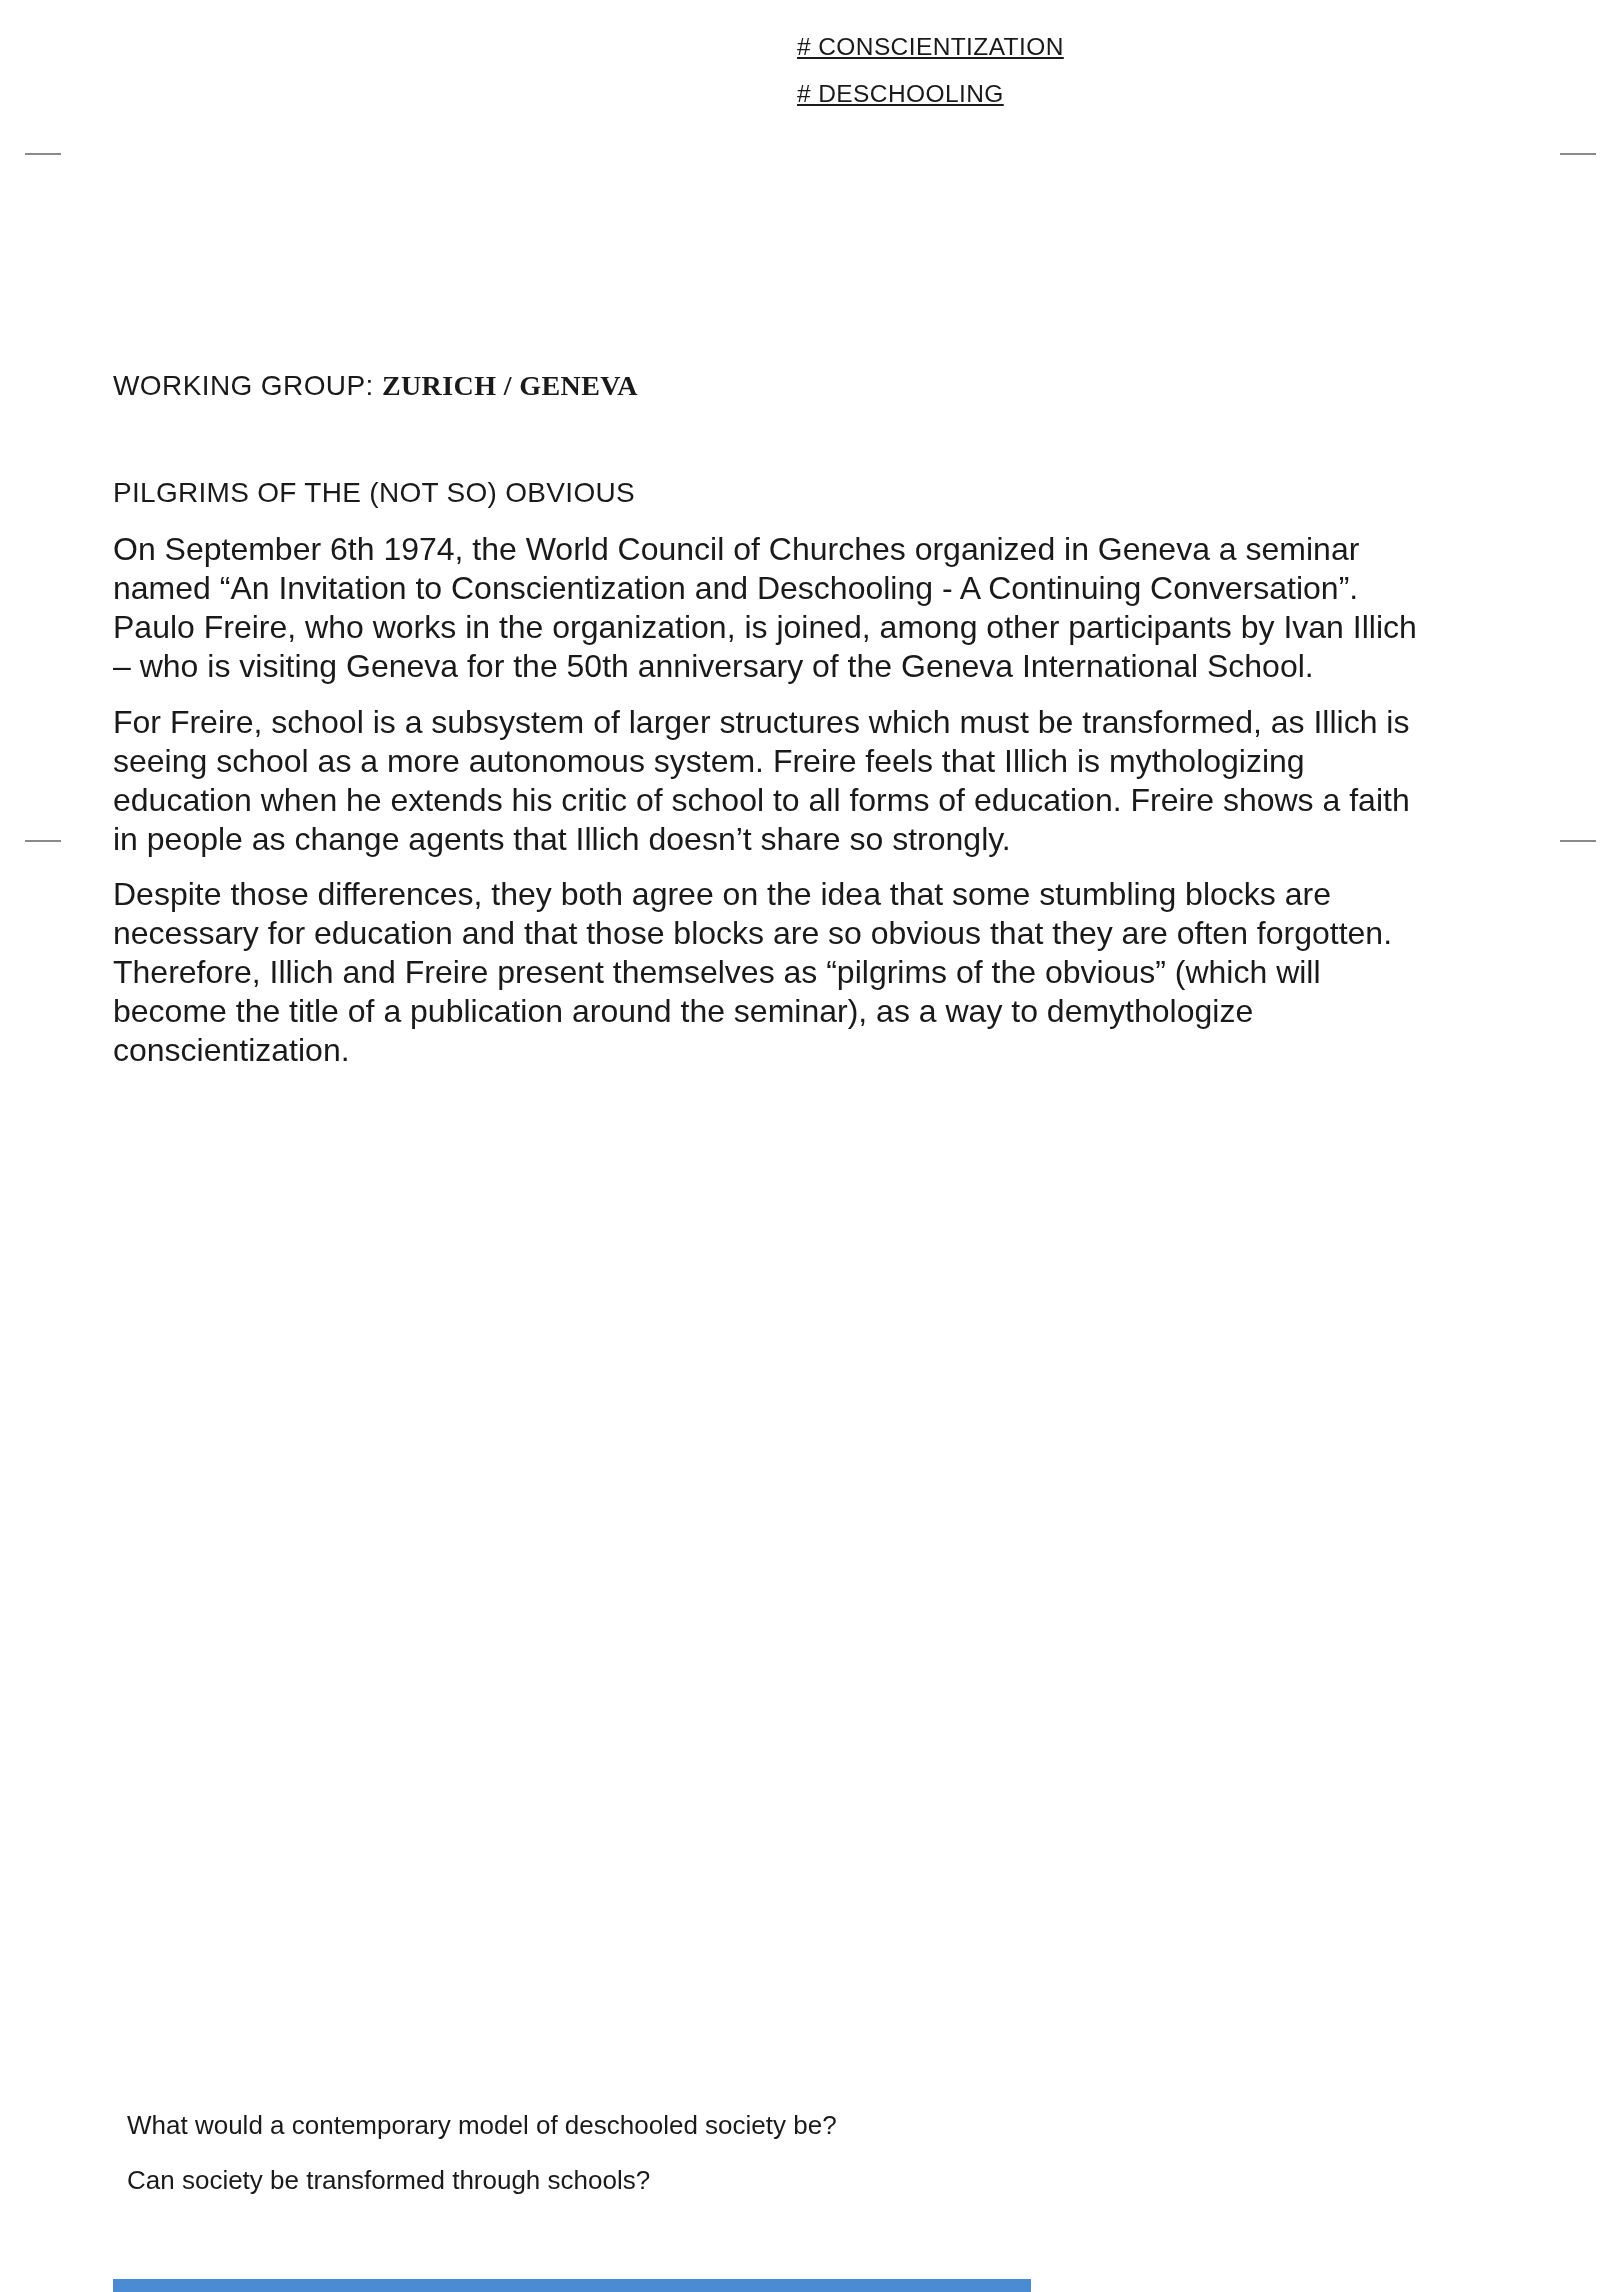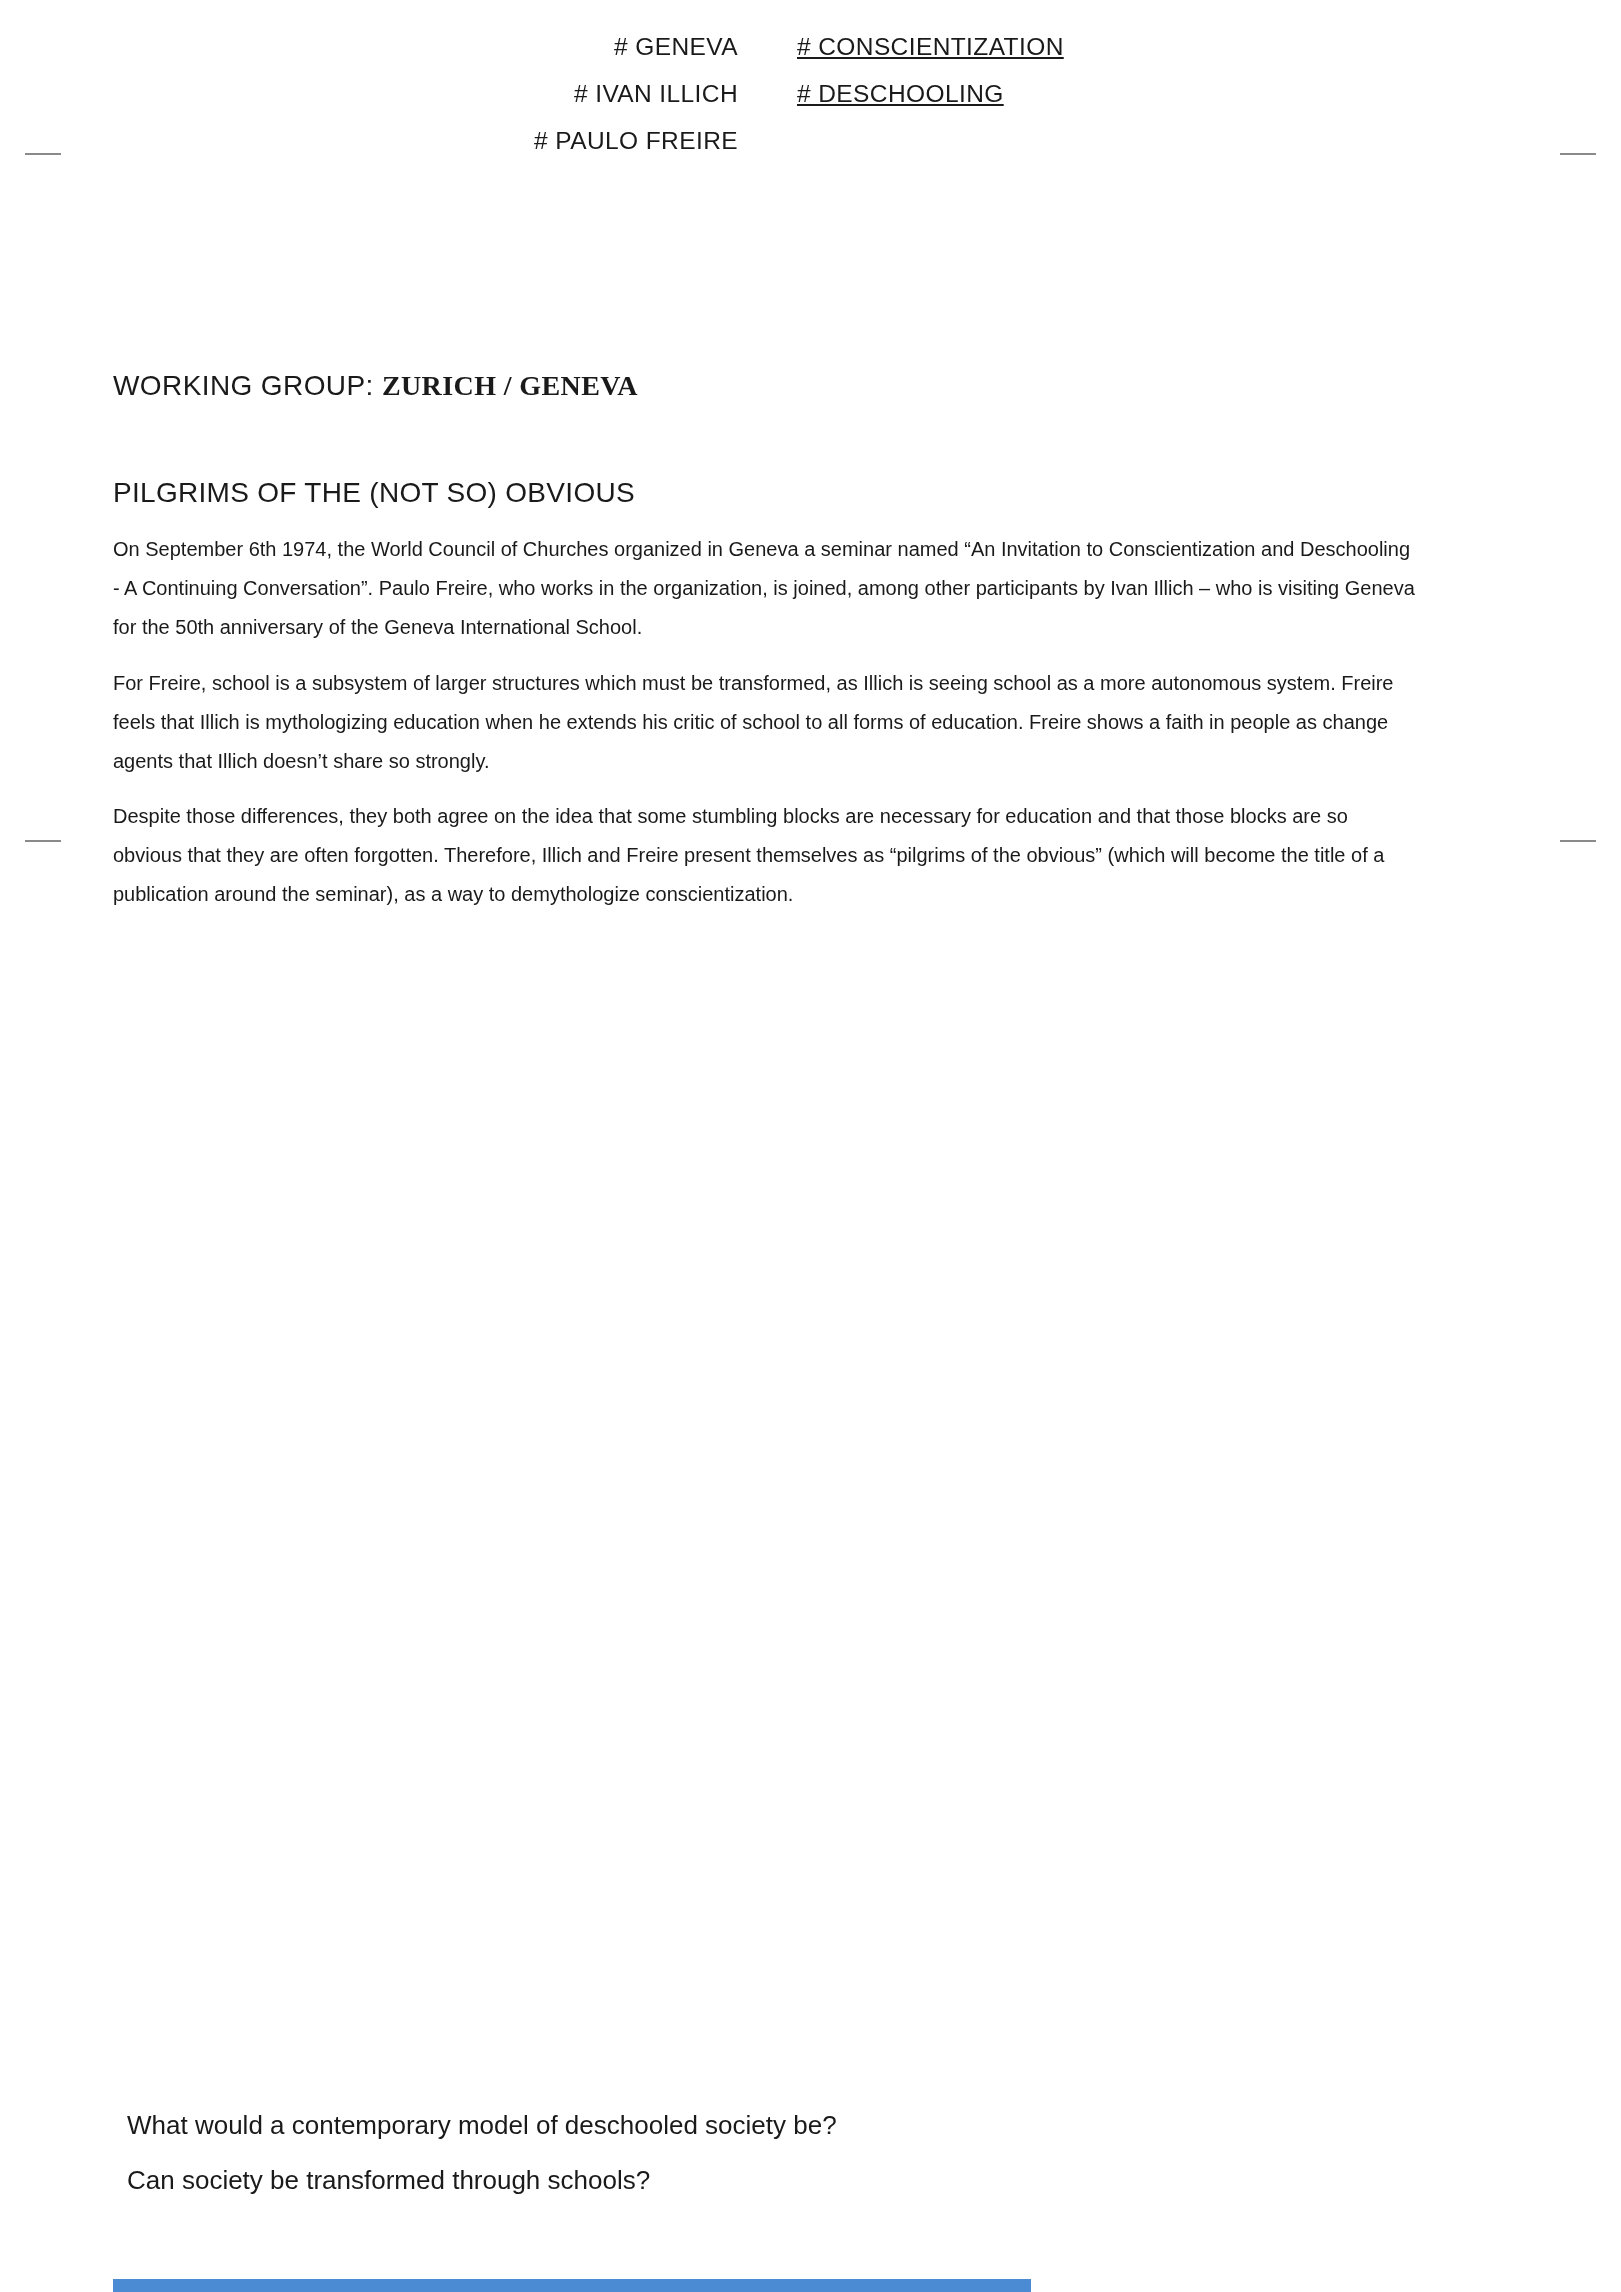--- a/index.html
+++ b/index.html
@@ -71,21 +71,21 @@
     font-size: 28px;
     font-weight: 400;
     letter-spacing: 0.3px;
     white-space: nowrap;
   }
   .article-body {
     position: absolute;
     top: 530px;
     left: 113px;
     width: 1304px;
-    font-size: 20px;
+    font-size: 32px;
     line-height: 39px;
   }
   .article-body p {
     margin: 0 0 16.7px 0;
     padding: 0;
   }
 
   
   .questions {
     position: absolute;
@@ -106,25 +106,20 @@
     width: 918px;
     height: 13.7px;
     background: #4a8bd3;
   }
 </style>
 </head>
 <body>
 
 <div class="page" style="color: rgb(26, 26, 26);">
 
-  <div class="tags-left">
-    <div># GENEVA</div>
-    <div># IVAN ILLICH</div>
-    <div># PAULO FREIRE</div>
-  </div>
   <div class="tags-right">
     <div># CONSCIENTIZATION</div>
     <div># DESCHOOLING</div>
   </div>
 
   <div class="crop-mark cm-tl" style="background: rgb(138, 138, 138);"></div>
   <div class="crop-mark cm-tr" style="background: rgb(138, 138, 138);"></div>
   <div class="crop-mark cm-bl" style="background: rgb(138, 138, 138);"></div>
   <div class="crop-mark cm-br" style="background: rgb(138, 138, 138);"></div>
 

